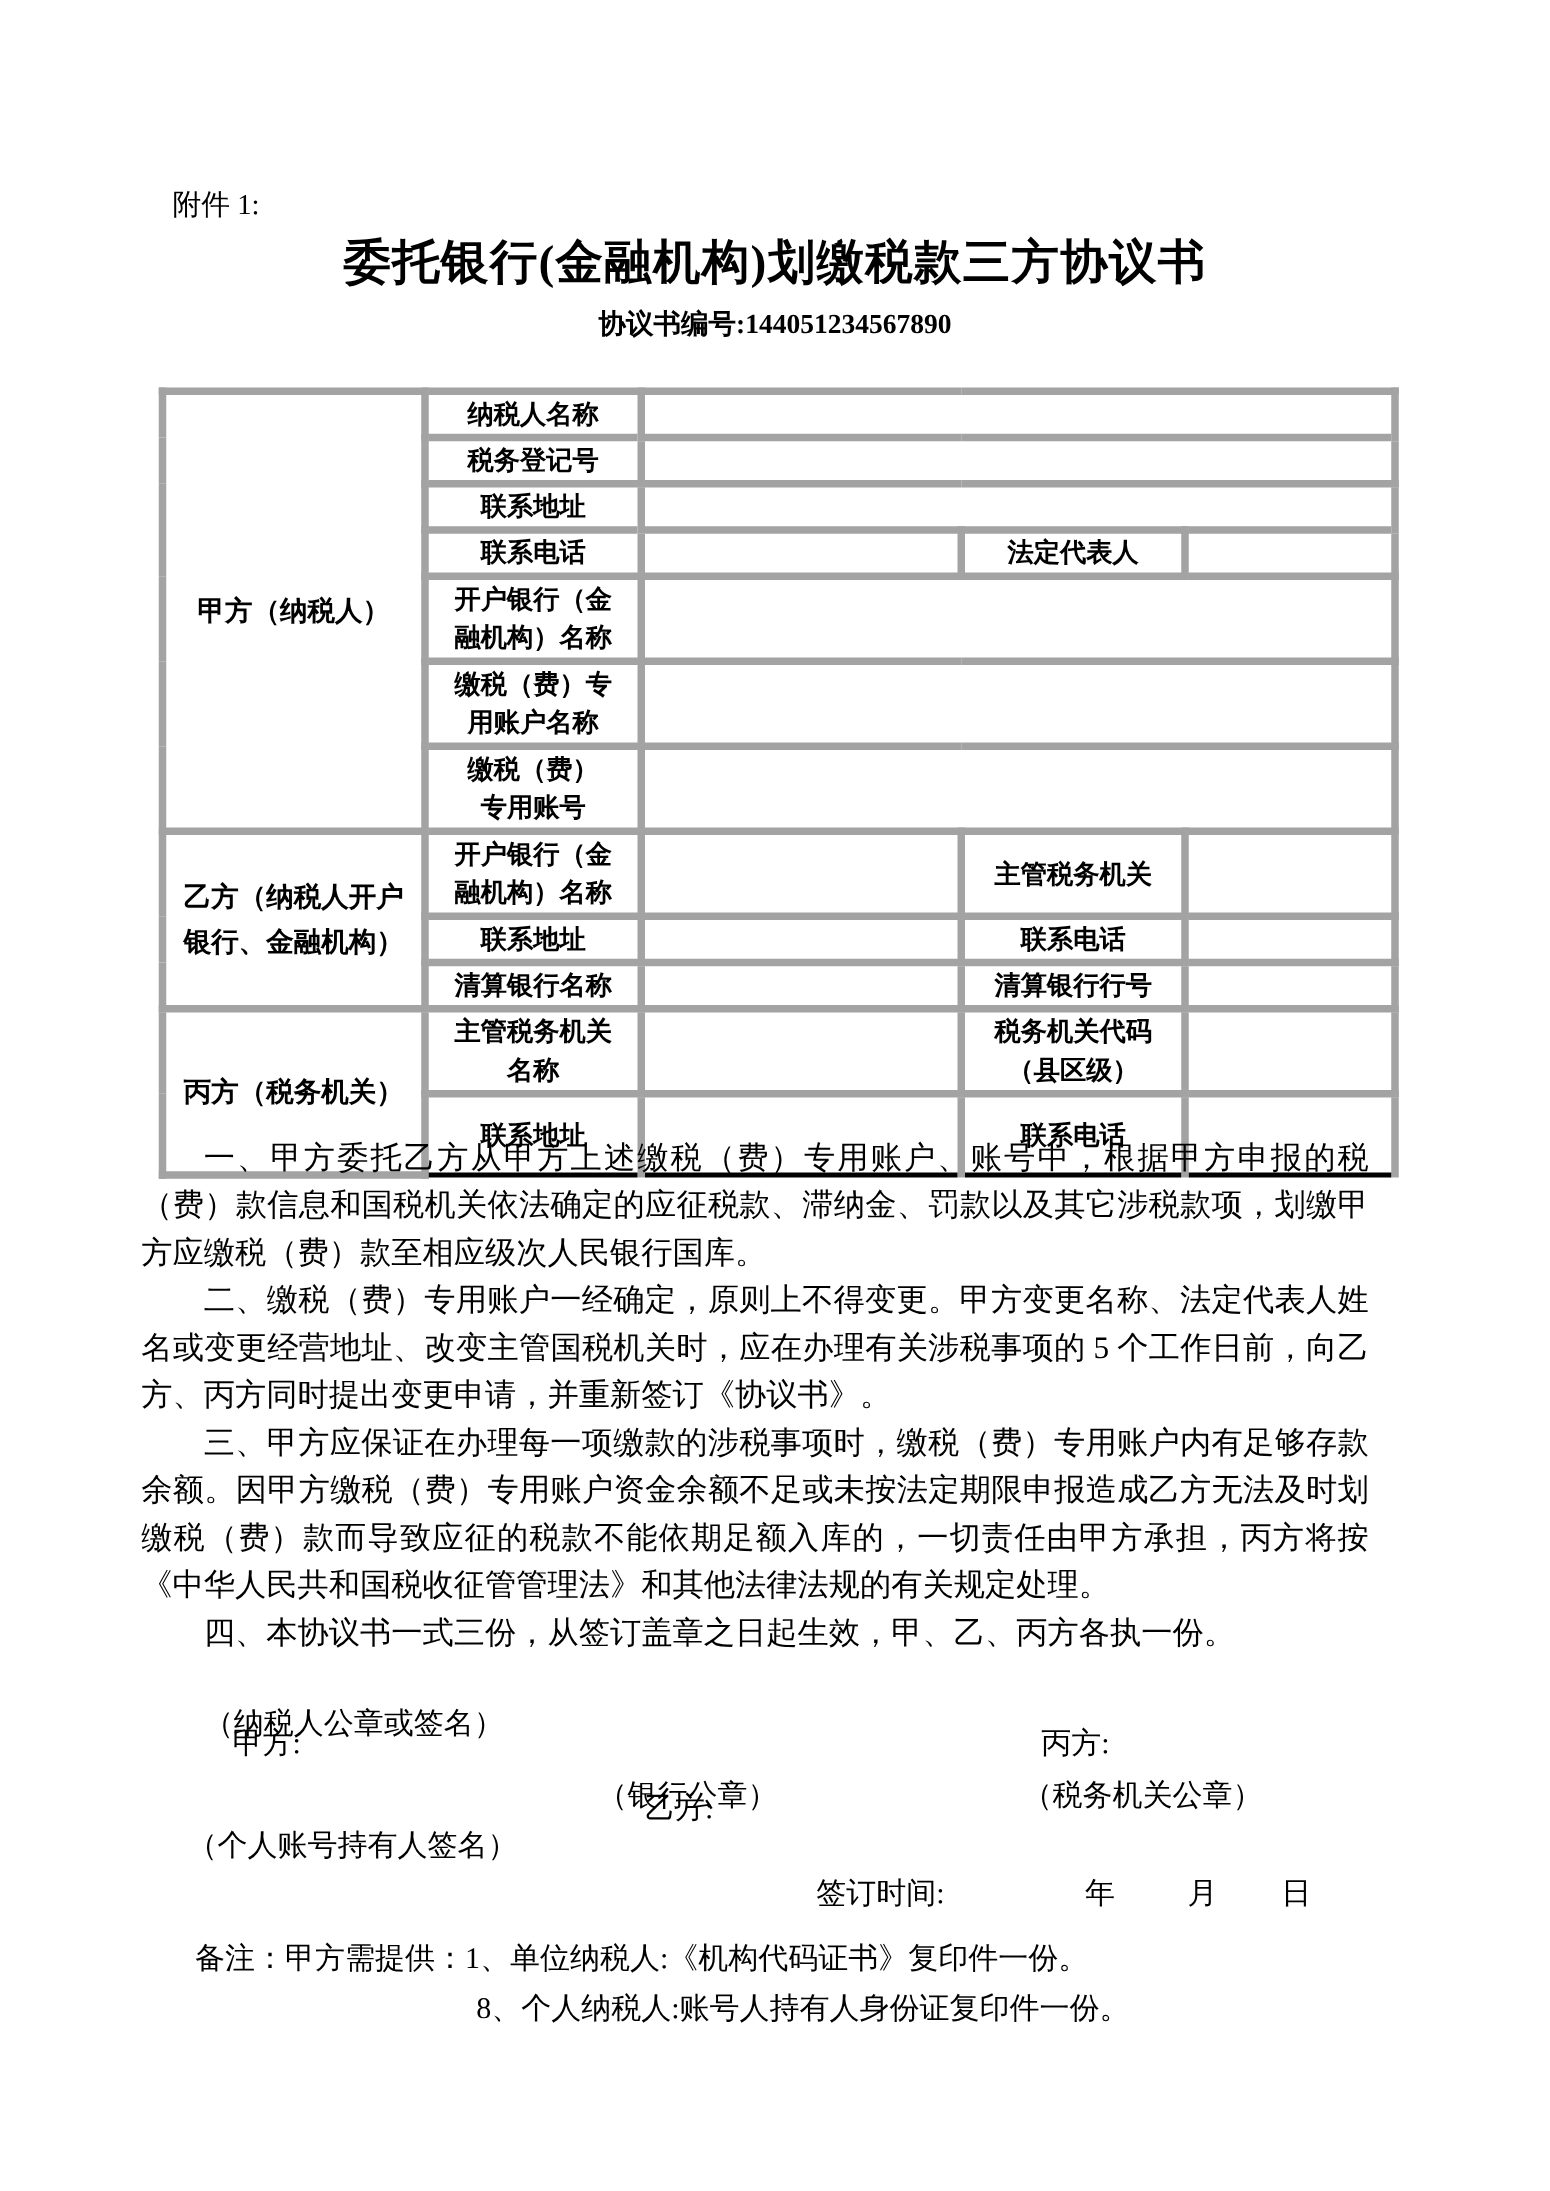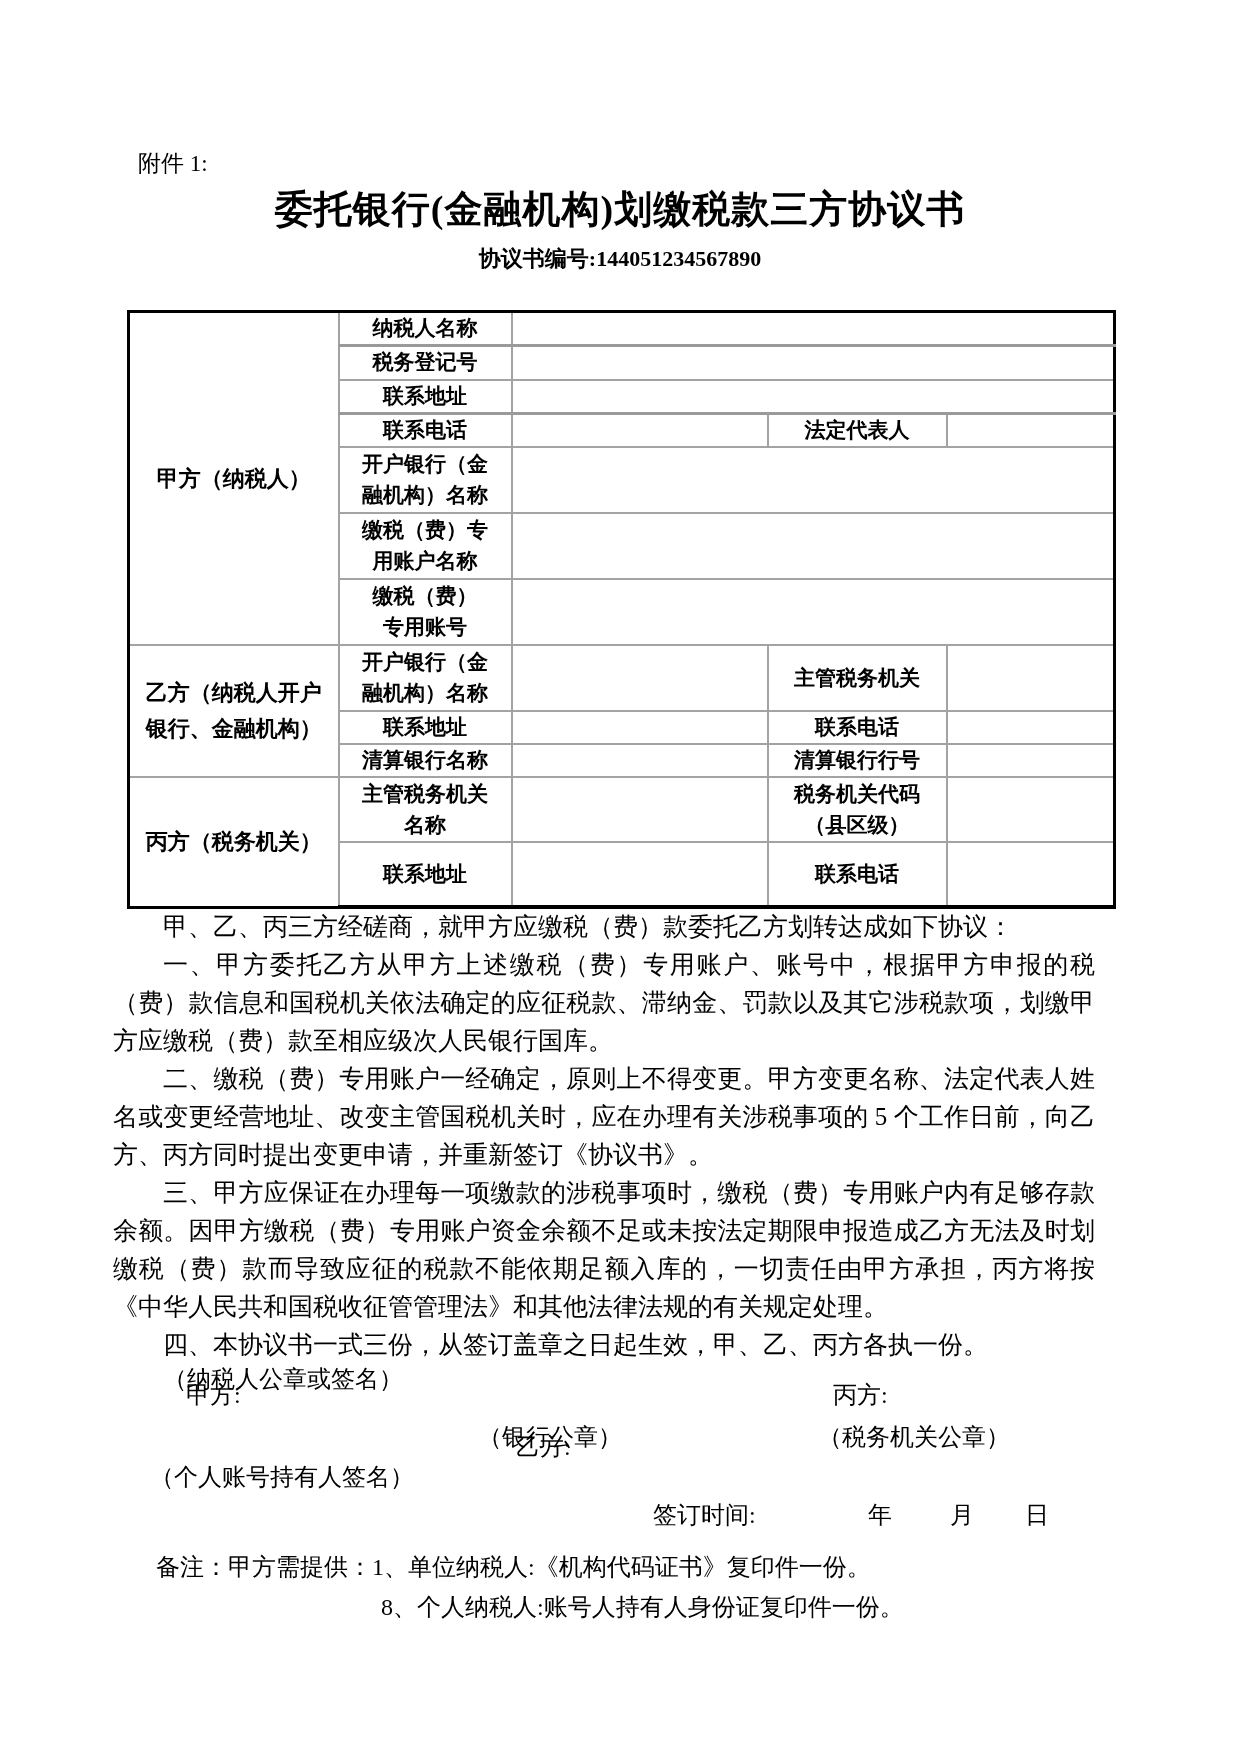--- a/index.html
+++ b/index.html
@@ -42,21 +42,21 @@
   }
   table.form {
     position: absolute;
     left: 127px;
     top: 310px;
     border-collapse: collapse;
     table-layout: fixed;
     border: 3px solid #000;
   }
   table.form td {
-    border: 2px solid #a3a3a3;
+    border: 6px solid #a3a3a3;
     padding: 0 4px;
     text-align: center;
     vertical-align: middle;
     overflow: hidden;
   }
   td.party {
     font-weight: bold;
     font-size: 22px;
     line-height: 36px;
     white-space: pre-line;
@@ -190,21 +190,20 @@
     <tr class="row-last" style="height:65px">
       <td class="flabel">联系地址</td>
       <td class="fvalue"></td>
       <td class="flabel">联系电话</td>
       <td class="fvalue"></td>
     </tr>
   </tbody>
 </table>
 
 <div class="body-text">
-  <p>甲、乙、丙三方经磋商，就甲方应缴税（费）款委托乙方划转达成如下协议：</p>
   <p>一、甲方委托乙方从甲方上述缴税（费）专用账户、账号中，根据甲方申报的税（费）款信息和国税机关依法确定的应征税款、滞纳金、罚款以及其它涉税款项，划缴甲方应缴税（费）款至相应级次人民银行国库。</p>
   <p>二、缴税（费）专用账户一经确定，原则上不得变更。甲方变更名称、法定代表人姓名或变更经营地址、改变主管国税机关时，应在办理有关涉税事项的 5 个工作日前，向乙方、丙方同时提出变更申请，并重新签订《协议书》。</p>
   <p>三、甲方应保证在办理每一项缴款的涉税事项时，缴税（费）专用账户内有足够存款余额。因甲方缴税（费）专用账户资金余额不足或未按法定期限申报造成乙方无法及时划缴税（费）款而导致应征的税款不能依期足额入库的，一切责任由甲方承担，丙方将按《中华人民共和国税收征管管理法》和其他法律法规的有关规定处理。</p>
   <p>四、本协议书一式三份，从签订盖章之日起生效，甲、乙、丙方各执一份。</p>
 </div>
 
 <span class="sig sig-a1">甲方:</span>
 <span class="sig sig-b1">乙方:</span>
 <span class="sig sig-c1">丙方:</span>
 

